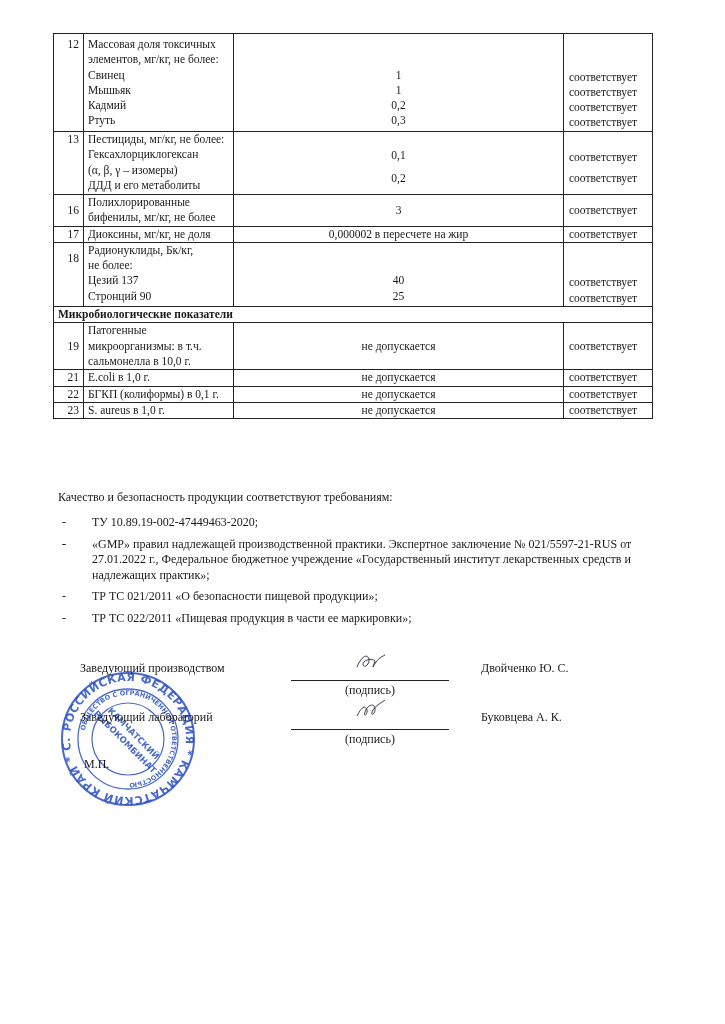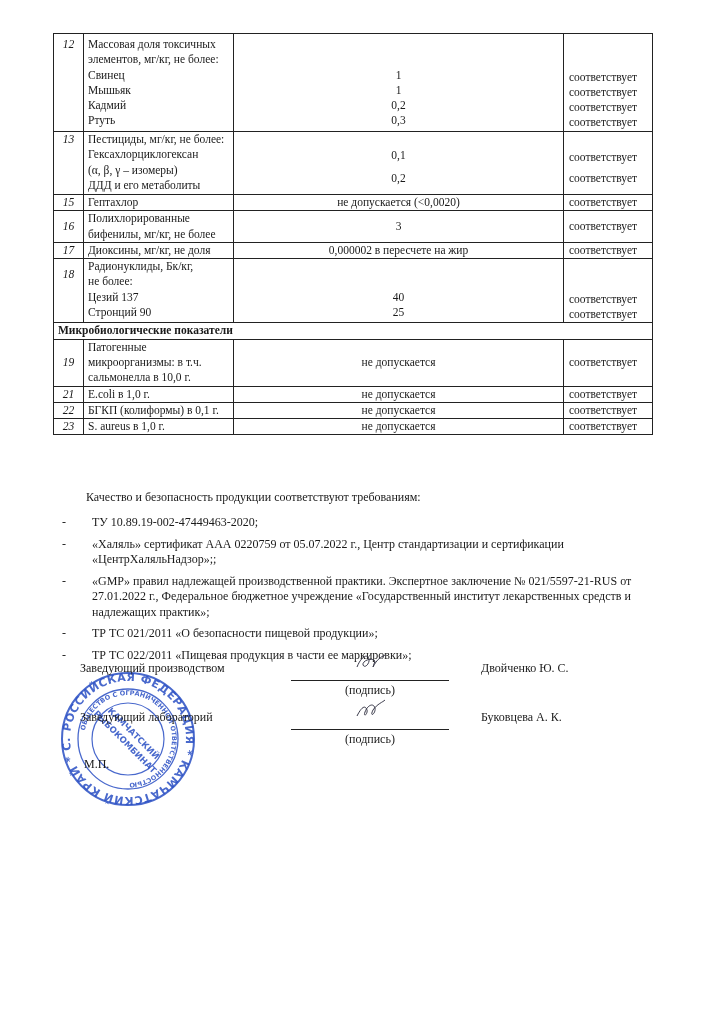--- a/index.html
+++ b/index.html
@@ -9,27 +9,27 @@
   }
   .tbl {
     position: absolute; left: 53px; top: 33px; width: 599px;
     border-collapse: collapse; table-layout: fixed;
   }
   .tbl td { border: 1.3px solid #222; padding: 0 4px; vertical-align: top; line-height: 15.3px; }
   .tbl col.c1 { width: 30px; }
   .tbl col.c2 { width: 150px; }
   .tbl col.c3 { width: 330px; }
   .tbl col.c4 { width: 89px; }
-  .num { text-align: center; font-style: italic; }
+  .num { text-align: right; }
   .val { text-align: center; }
   .res { text-align: left; padding-left: 5px !important; }
   .vmid { vertical-align: middle !important; }
   .section { text-align: left; font-weight: bold; }
   .line { display: block; height: 15.3px; white-space: nowrap; }
-  .intro { position: absolute; left: 58px; top: 490px; font-size: 12px; margin-left: 28px; }
+  .intro { position: absolute; left: 58px; top: 490px; font-size: 12px; }
   .reqs { position: absolute; left: 62px; top: 515px; width: 600px; margin: 0; padding: 0; list-style: none; font-size: 12px; }
   .reqs li { position: relative; padding-left: 30px; line-height: 15.5px; margin-bottom: 6px; }
   .reqs li .dash { position: absolute; left: 0; top: 0; }
   .sig-row { position: absolute; left: 0; width: 725px; height: 40px; font-size: 12px; }
   .sig-title { position: absolute; left: 80px; top: 0; }
   .sig-line { position: absolute; left: 291px; top: 19px; width: 158px; border-top: 1.3px solid #222; }
   .sig-caption { position: absolute; left: 291px; top: 22px; width: 158px; text-align: center; }
   .sig-name { position: absolute; left: 481px; top: 0; }
   .sig-mark { position: absolute; left: 353px; top: -10px; width: 36px; height: 22px; }
   .mp { position: absolute; left: 84px; top: 757px; font-size: 12px; }
@@ -91,26 +91,20 @@
       </td>
       <td class="res" style="padding-top:10px">
         <span class="line" style="height:8px"></span>
         <span class="line">соответствует</span>
         <span class="line" style="height:6px"></span>
         <span class="line">соответствует</span>
       </td>
     </tr>
 
 
-    <tr style="height:15px">
-      <td class="num">15</td>
-      <td>Гептахлор</td>
-      <td class="val">не допускается (&lt;0,0020)</td>
-      <td class="res">соответствует</td>
-    </tr>
 
     <tr style="height:30px">
       <td class="num vmid">16</td>
       <td>
         <span class="line">Полихлорированные</span>
         <span class="line">бифенилы, мг/кг, не более</span>
       </td>
       <td class="val vmid">3</td>
       <td class="res vmid">соответствует</td>
     </tr>
@@ -180,21 +174,21 @@
       <td class="val">не допускается</td>
       <td class="res">соответствует</td>
     </tr>
   </tbody>
 </table>
 
 <div class="intro">Качество и безопасность продукции соответствуют требованиям:</div>
 
 <ul class="reqs">
   <li><span class="dash">-</span><span>ТУ 10.89.19-002-47449463-2020;</span></li>
-  <li><span class="dash">-</span><span>«Халяль» сертификат ААА 0220759 от 05.07.2022 г., Центр стандартизации и сертификации «ЦентрХаляльНадзор»;;</span></li>
+  <li><span class="dash">-</span></li>
   <li><span class="dash">-</span><span>«GMP» правил надлежащей производственной практики. Экспертное заключение № 021/5597-21-RUS от 27.01.2022 г., Федеральное бюджетное учреждение «Государственный институт лекарственных средств и надлежащих практик»;</span></li>
   <li><span class="dash">-</span><span>ТР ТС 021/2011 «О безопасности пищевой продукции»;</span></li>
   <li><span class="dash">-</span><span>ТР ТС 022/2011 «Пищевая продукция в части ее маркировки»;</span></li>
 </ul>
 
 <svg class="stamp" viewBox="0 0 140 135">
   <defs>
     <path id="outerArc" d="M 70,67 m -58,0 a 58,58 0 1,1 116,0 a 58,58 0 1,1 -116,0"></path>
     <path id="midArc" d="M 70,67 m -44,0 a 44,44 0 1,1 88,0 a 44,44 0 1,1 -88,0"></path>
   </defs>

